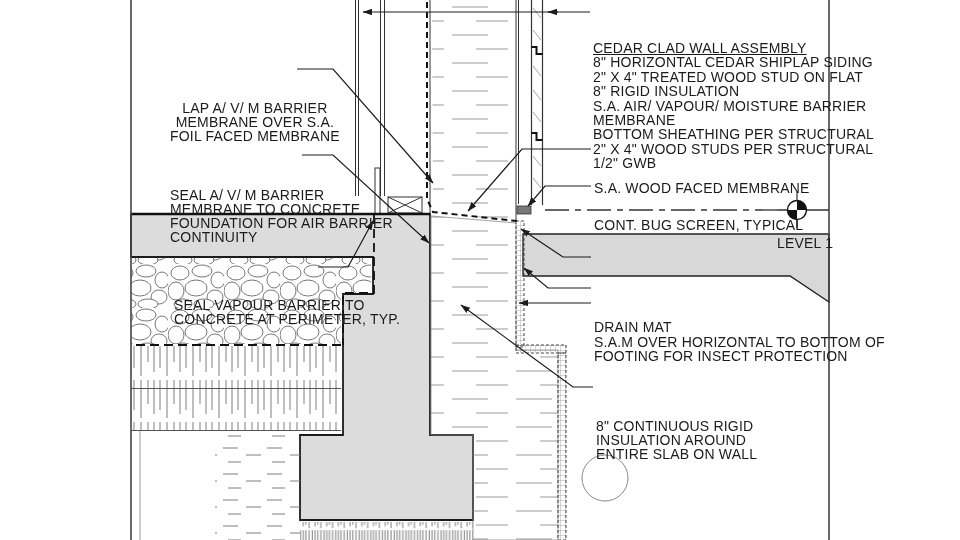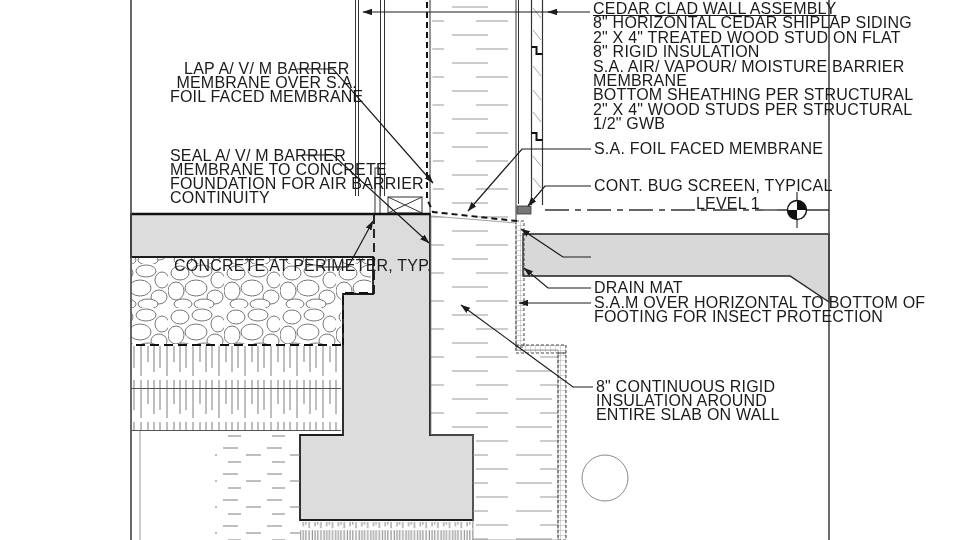--- a/index.html
+++ b/index.html
@@ -1,20 +1,20 @@
 <!DOCTYPE html>
 <html><head>
 <meta charset="utf-8">
 <style>
   html,body{margin:0;padding:0;background:#fff;}
   #stage{position:relative;width:960px;height:540px;background:#fff;overflow:hidden;
          font-family:"Liberation Sans",sans-serif;color:#1b1b1b;}
   svg{position:absolute;left:0;top:0;}
-  .callout{position:absolute;font-size:16px;line-height:14px;letter-spacing:.2px;
-           white-space:nowrap;color:#1b1b1b;}
+  .callout{position:absolute;font-size:14px;line-height:14px;letter-spacing:.2px;
+           white-space:nowrap;color:#1b1b1b;margin-top:39px;}
   .callout .ln{display:block;}
   .heading{text-decoration:underline;display:block;}
   .cedar .ln{line-height:14.4px;}
 </style>
 </head>
 <body>
 
 <div id="stage">
 
   <svg width="960" height="540" viewBox="0 0 960 540">
@@ -170,32 +170,33 @@
   </div>
 
   <div class="callout" style="left:170px;top:149px;">
     <span class="ln">SEAL A/ V/ M BARRIER</span>
     <span class="ln">MEMBRANE TO CONCRETE</span>
     <span class="ln">FOUNDATION FOR AIR BARRIER</span>
     <span class="ln">CONTINUITY</span>
   </div>
 
   <div class="callout" style="left:174px;top:259px;">
+    <span class="ln">SEAL VAPOUR BARRIER TO</span>
     <span class="ln">CONCRETE AT PERIMETER, TYP.</span>
   </div>
 
   <div class="callout" style="left:594px;top:142px;">
-    <span class="ln">S.A. FOIL FACED MEMBRANE</span>
+    <span class="ln">S.A. WOOD FACED MEMBRANE</span>
   </div>
 
   <div class="callout" style="left:594px;top:179px;">
     <span class="ln">CONT. BUG SCREEN, TYPICAL</span>
   </div>
 
-  <div class="callout" style="left:696px;top:197px;">
+  <div class="callout" style="left:777px;top:197px;">
     <span class="ln">LEVEL 1</span>
   </div>
 
 
   <div class="callout" style="left:594px;top:281px;">
     <span class="ln">DRAIN MAT</span>
   </div>
 
   <div class="callout" style="left:594px;top:296px;">
     <span class="ln">S.A.M OVER HORIZONTAL TO BOTTOM OF</span>

